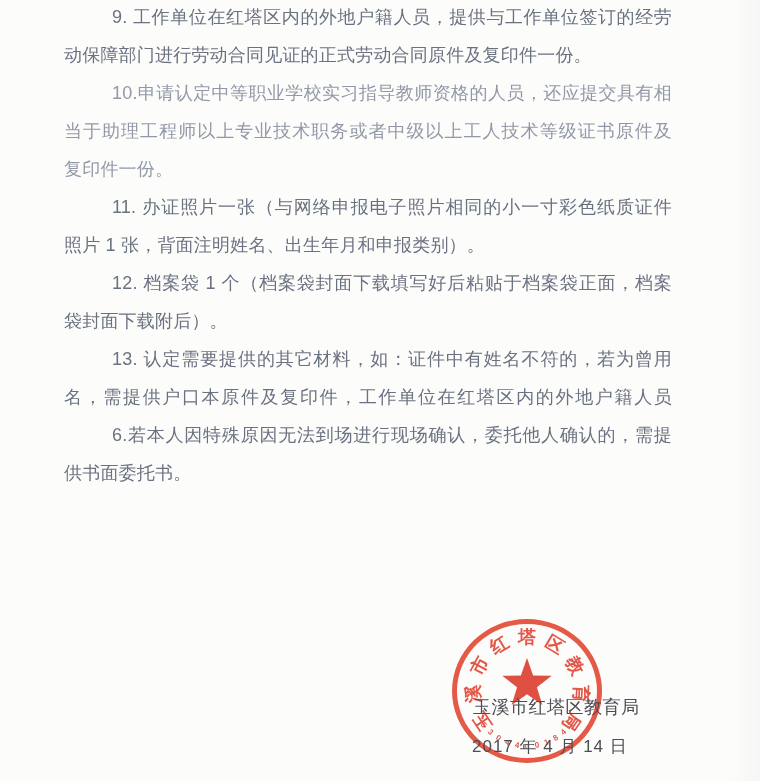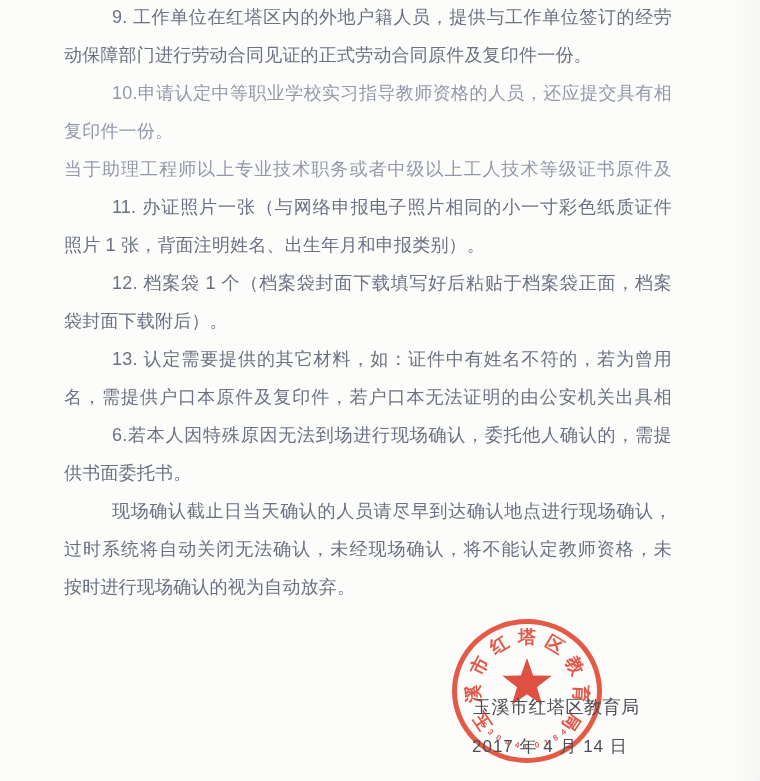--- a/index.html
+++ b/index.html
@@ -73,43 +73,38 @@
 
 <div class="page">
 
   <div class="text-col" id="paragraphs">
       <div class="para">
         <div class="line indent just">9. 工作单位在红塔区内的外地户籍人员，提供与工作单位签订的经劳</div>
         <div class="line">动保障部门进行劳动合同见证的正式劳动合同原件及复印件一份。</div>
       </div>
       <div class="para muted">
         <div class="line indent just">10.申请认定中等职业学校实习指导教师资格的人员，还应提交具有相</div>
+        <div class="line just">当于助理工程师以上专业技术职务或者中级以上工人技术等级证书原件及</div>
         <div class="line">复印件一份。</div>
-        <div class="line just">当于助理工程师以上专业技术职务或者中级以上工人技术等级证书原件及</div>
       </div>
       <div class="para">
         <div class="line indent just">11. 办证照片一张（与网络申报电子照片相同的小一寸彩色纸质证件</div>
         <div class="line">照片 1 张，背面注明姓名、出生年月和申报类别）。</div>
       </div>
       <div class="para">
         <div class="line indent just">12. 档案袋 1 个（档案袋封面下载填写好后粘贴于档案袋正面，档案</div>
         <div class="line">袋封面下载附后）。</div>
       </div>
       <div class="para">
         <div class="line indent just">13. 认定需要提供的其它材料，如：证件中有姓名不符的，若为曾用</div>
-        <div class="line just">名，需提供户口本原件及复印件，若户口本无法证明的由公安机关出具相</div>
+        <div class="line just">名，需提供户口本原件及复印件，工作单位在红塔区内的外地户籍人员</div>
       </div>
       <div class="para">
         <div class="line indent just">6.若本人因特殊原因无法到场进行现场确认，委托他人确认的，需提</div>
         <div class="line">供书面委托书。</div>
-      </div>
-      <div class="para">
-        <div class="line indent just">现场确认截止日当天确认的人员请尽早到达确认地点进行现场确认，</div>
-        <div class="line just">过时系统将自动关闭无法确认，未经现场确认，将不能认定教师资格，未</div>
-        <div class="line">按时进行现场确认的视为自动放弃。</div>
       </div>
     </div>
 
   <div class="seal">
     <div class="seal-ring"></div>
     <svg class="seal-star" width="52" height="52" viewBox="0 0 56 56">
       <polygon points="28,1 34.6,19.9 54.6,20.3 38.7,32.5 44.5,51.7 28,40.2 11.5,51.7 17.3,32.5 1.4,20.3 21.4,19.9" fill="#dc392a"></polygon>
     </svg>
     <div class="seal-arc" id="seal-arc">
         <span style="transform: translate(-50%, -50%) rotate(-124deg) translateY(-54px);">玉</span>

